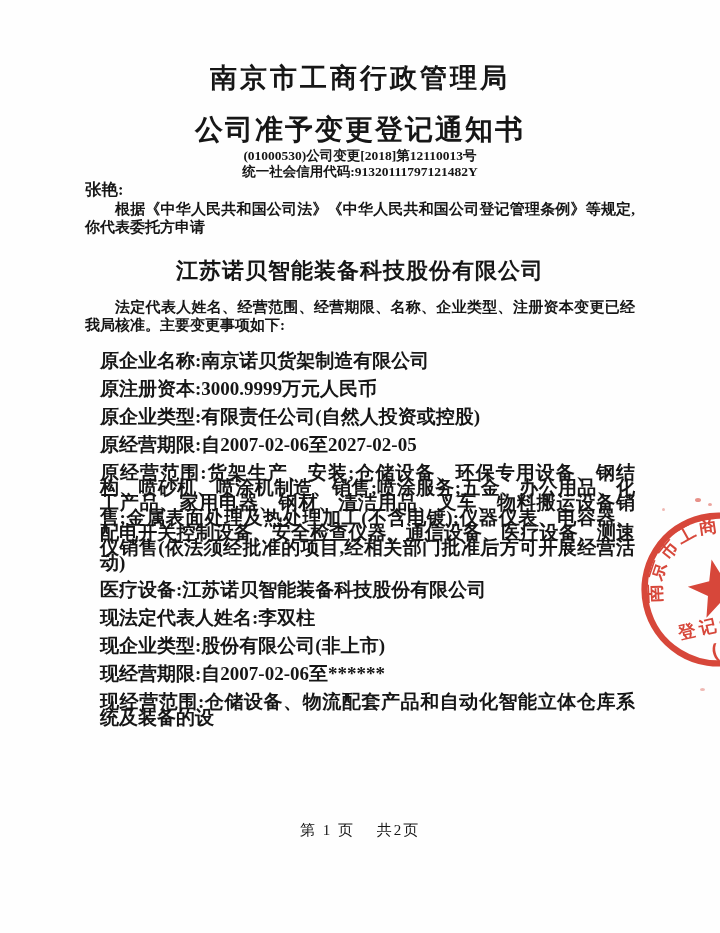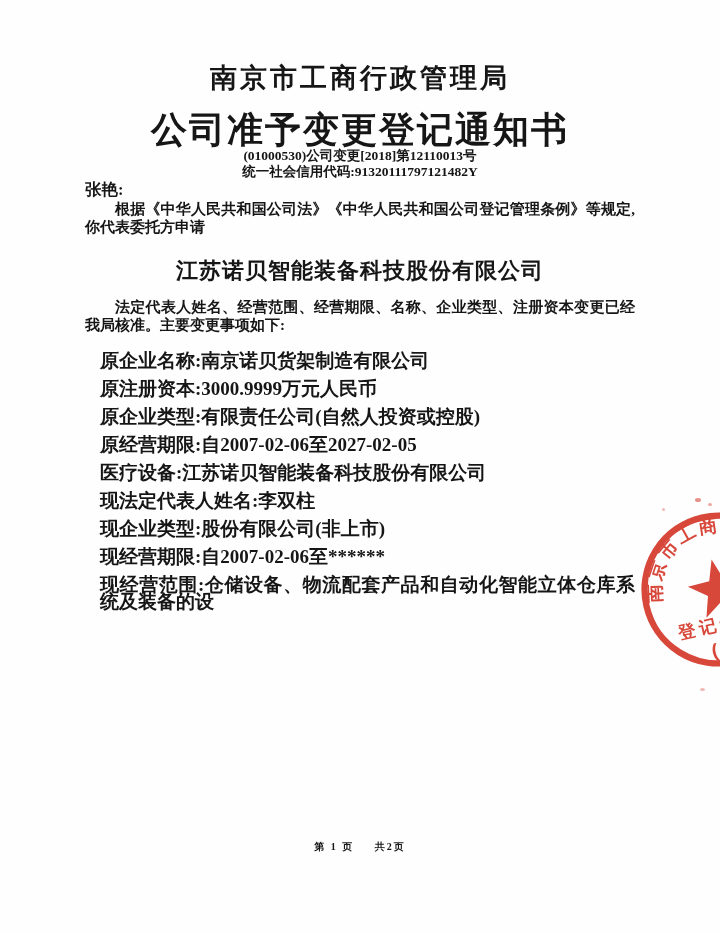--- a/index.html
+++ b/index.html
@@ -19,21 +19,21 @@
   }
   .authority {
     font-family: "Liberation Sans", "DejaVu Sans", sans-serif;
     font-size: 27px; line-height: 36px;
     font-weight: 900;
     text-align: center;
     letter-spacing: 3px;
   }
   .doc-title {
     font-family: "Liberation Sans", "DejaVu Sans", sans-serif;
-    font-size: 36px; line-height: 36px;
+    font-size: 28px; line-height: 36px;
     font-weight: 900;
     text-align: center;
     letter-spacing: 2px;
     margin-top: 16px;
   }
   .doc-number, .credit-code {
     font-size: 13.5px; line-height: 16px;
     font-weight: 700;
     text-align: center;
   }
@@ -63,25 +63,25 @@
   }
   .item {
     font-size: 19px; line-height: 16.5px;
     font-weight: 700;
     margin-bottom: 11.5px;
     text-align: justify;
   }
   .item.multiline { line-height: 15px; }
   .footer {
     position: absolute;
-    top: 840px; left: 0;
+    top: 821px; left: 0;
     width: 720px;
     text-align: center;
-    font-size: 10px;
-    font-weight: 700;
+    font-size: 15px;
+    font-weight: 400;
   }
   .footer span { display: inline-block; margin: 0 9px; letter-spacing: 2px; }
   
   .seal {
     position: absolute;
     left: 590px; top: 461px;
     width: 257px; height: 257px;
     color: var(--seal-color, #d5392b);
     opacity: 0.93;
     mix-blend-mode: multiply;
@@ -118,20 +118,21 @@
 
   <div class="company-name">江苏诺贝智能装备科技股份有限公司</div>
 
   <p class="para approval">法定代表人姓名、经营范围、经营期限、名称、企业类型、注册资本变更已经我局核准。主要变更事项如下:</p>
 
   <div class="items">
     <p class="item">原企业名称:南京诺贝货架制造有限公司</p>
     <p class="item">原注册资本:3000.9999万元人民币</p>
     <p class="item">原企业类型:有限责任公司(自然人投资或控股)</p>
     <p class="item">原经营期限:自2007-02-06至2027-02-05</p>
+    <p class="item multiline">原经营范围:货架生产、安装;仓储设备、环保专用设备、钢结构、喷砂机、喷涂机制造、销售;喷涂服务;五金、办公用品、化工产品、家用电器、钢材、清洁用品、叉车、物料搬运设备销售;金属表面处理及热处理加工(不含电镀);仪器仪表、电容器、配电开关控制设备、安全检查仪器、通信设备、医疗设备、测速仪销售(依法须经批准的项目,经相关部门批准后方可开展经营活动)</p>
     <p class="item">医疗设备:江苏诺贝智能装备科技股份有限公司</p>
     <p class="item">现法定代表人姓名:李双柱</p>
     <p class="item">现企业类型:股份有限公司(非上市)</p>
     <p class="item">现经营期限:自2007-02-06至******</p>
     <p class="item">现经营范围:仓储设备、物流配套产品和自动化智能立体仓库系统及装备的设</p>
   </div>
 
   <div class="footer">
     <span>第 1 页</span>
     <span>共2页</span>

